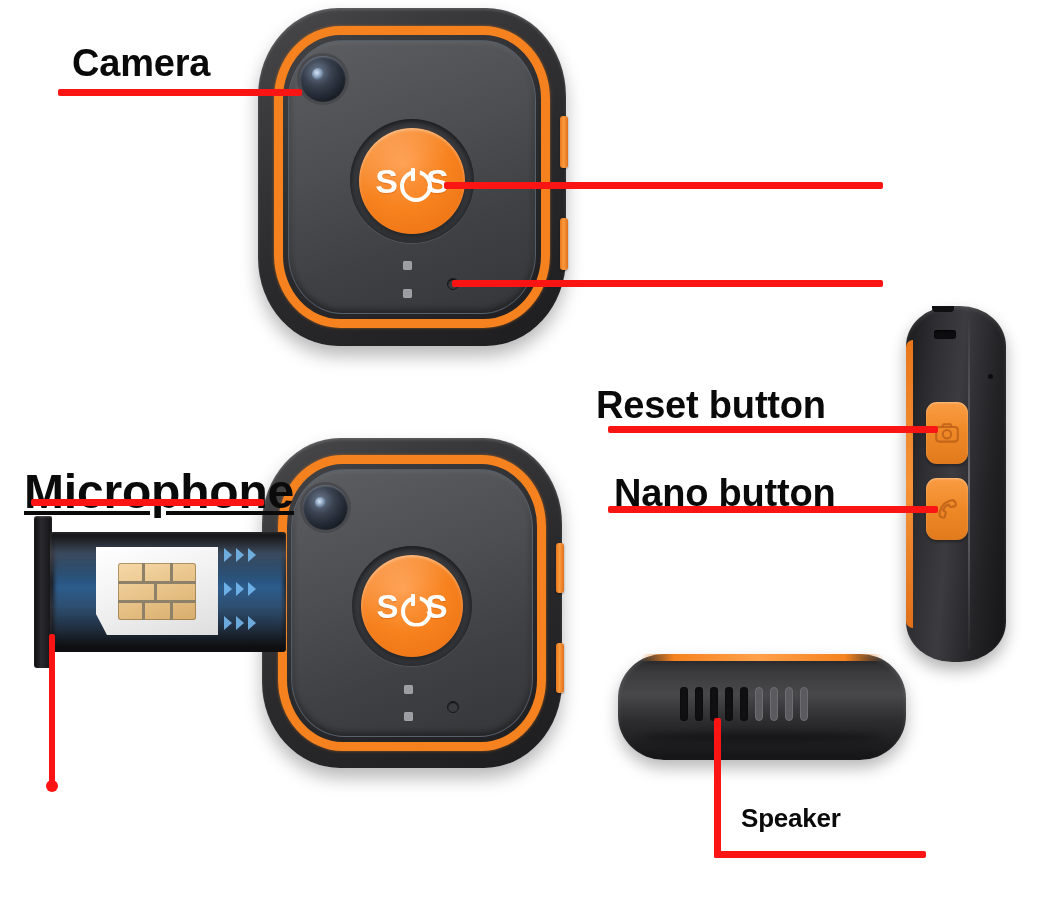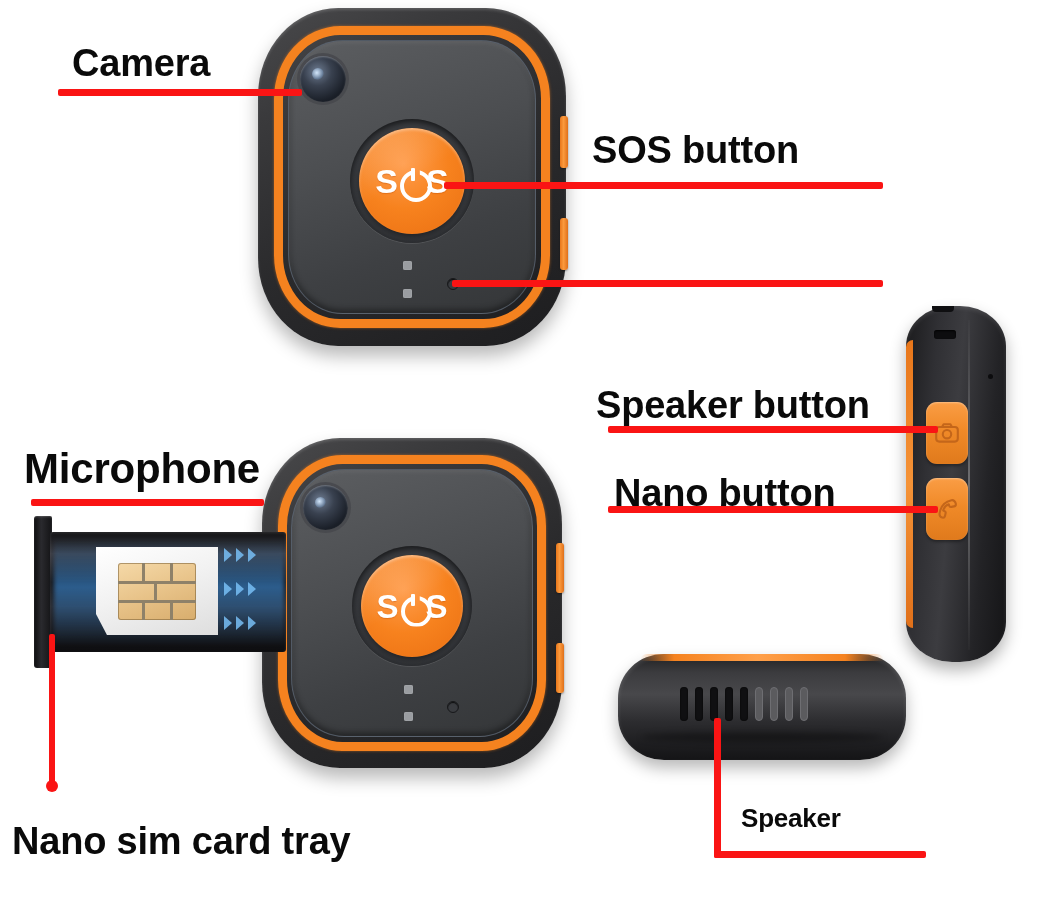--- a/index.html
+++ b/index.html
@@ -324,35 +324,33 @@
       <span class="slot light"></span>
       <span class="slot light"></span>
       <span class="slot light"></span>
     </div>
     <div class="lipShadow" style="top:78px;"></div>
   </div>
 
   <div class="label" style="left:72px;top:44px;font-size:38px;">Camera</div>
   <div class="line-h" style="left:58px;top:89px;width:244px;height:7px;"></div>
 
-  <div class="label" style="left:592px;top:131px;font-size:38px;">SOS button</div>
   <div class="line-h" style="left:444px;top:182px;width:439px;height:7px;"></div>
 
   <div class="line-h" style="left:452px;top:280px;width:431px;height:7px;"></div>
 
-  <div class="label" style="left:596px;top:386px;font-size:38px;">Speaker button</div>
+  <div class="label" style="left:596px;top:386px;font-size:38px;">Reset button</div>
   <div class="line-h" style="left:608px;top:426px;width:330px;height:7px;"></div>
 
   <div class="label" style="left:614px;top:474px;font-size:38px;">Nano button</div>
   <div class="line-h" style="left:608px;top:506px;width:330px;height:7px;"></div>
 
-  <div class="label" style="left:24px;top:448px;font-size:42px;">Microphone</div>
+  <div class="label" style="left:24px;top:468px;font-size:48px;text-decoration:underline;">Microphone</div>
   <div class="line-h" style="left:31px;top:499px;width:233px;height:7px;"></div>
 
   <div class="line-v" style="left:49px;top:634px;width:6px;height:152px;"></div>
   <div class="dot" style="left:46px;top:780px;"></div>
-  <div class="label" style="left:12px;top:822px;font-size:38px;">Nano sim card tray</div>
 
   <div class="line-v" style="left:714px;top:718px;width:7px;height:140px;"></div>
   <div class="line-h" style="left:714px;top:851px;width:212px;height:7px;"></div>
   <div class="label" style="left:741px;top:805px;font-size:26px;">Speaker</div>
 
 </div>
 
 </body></html>

